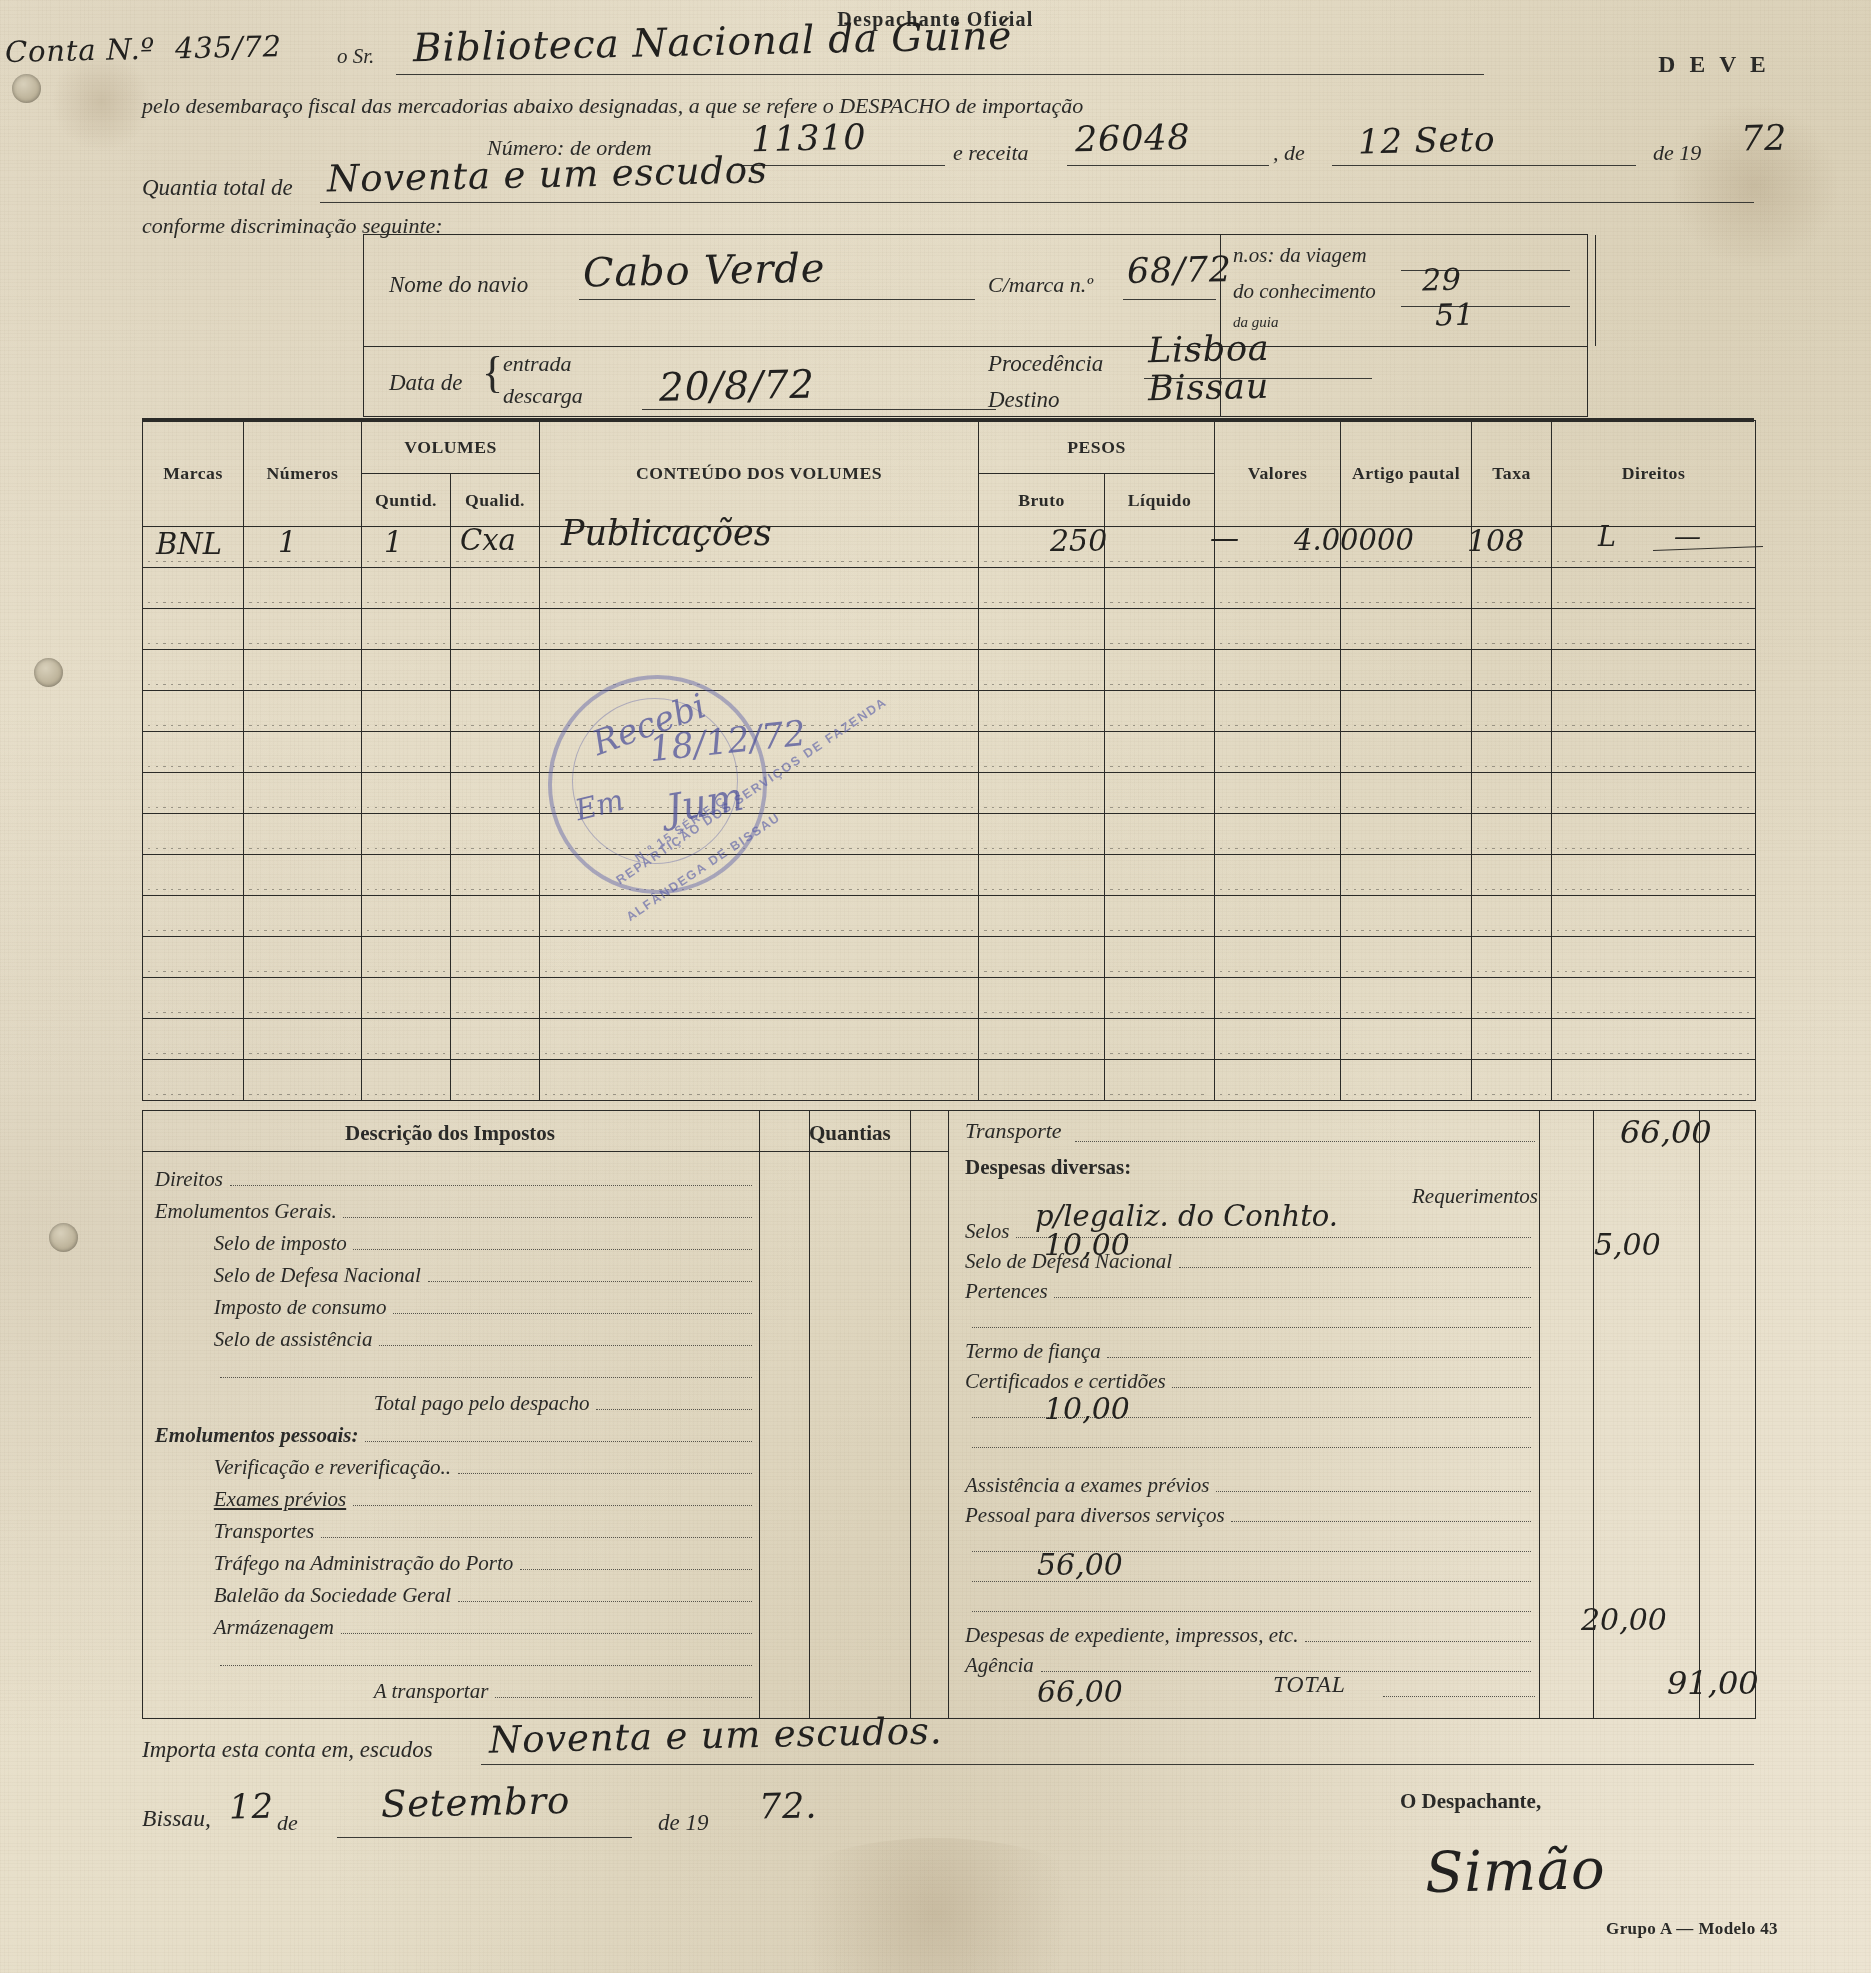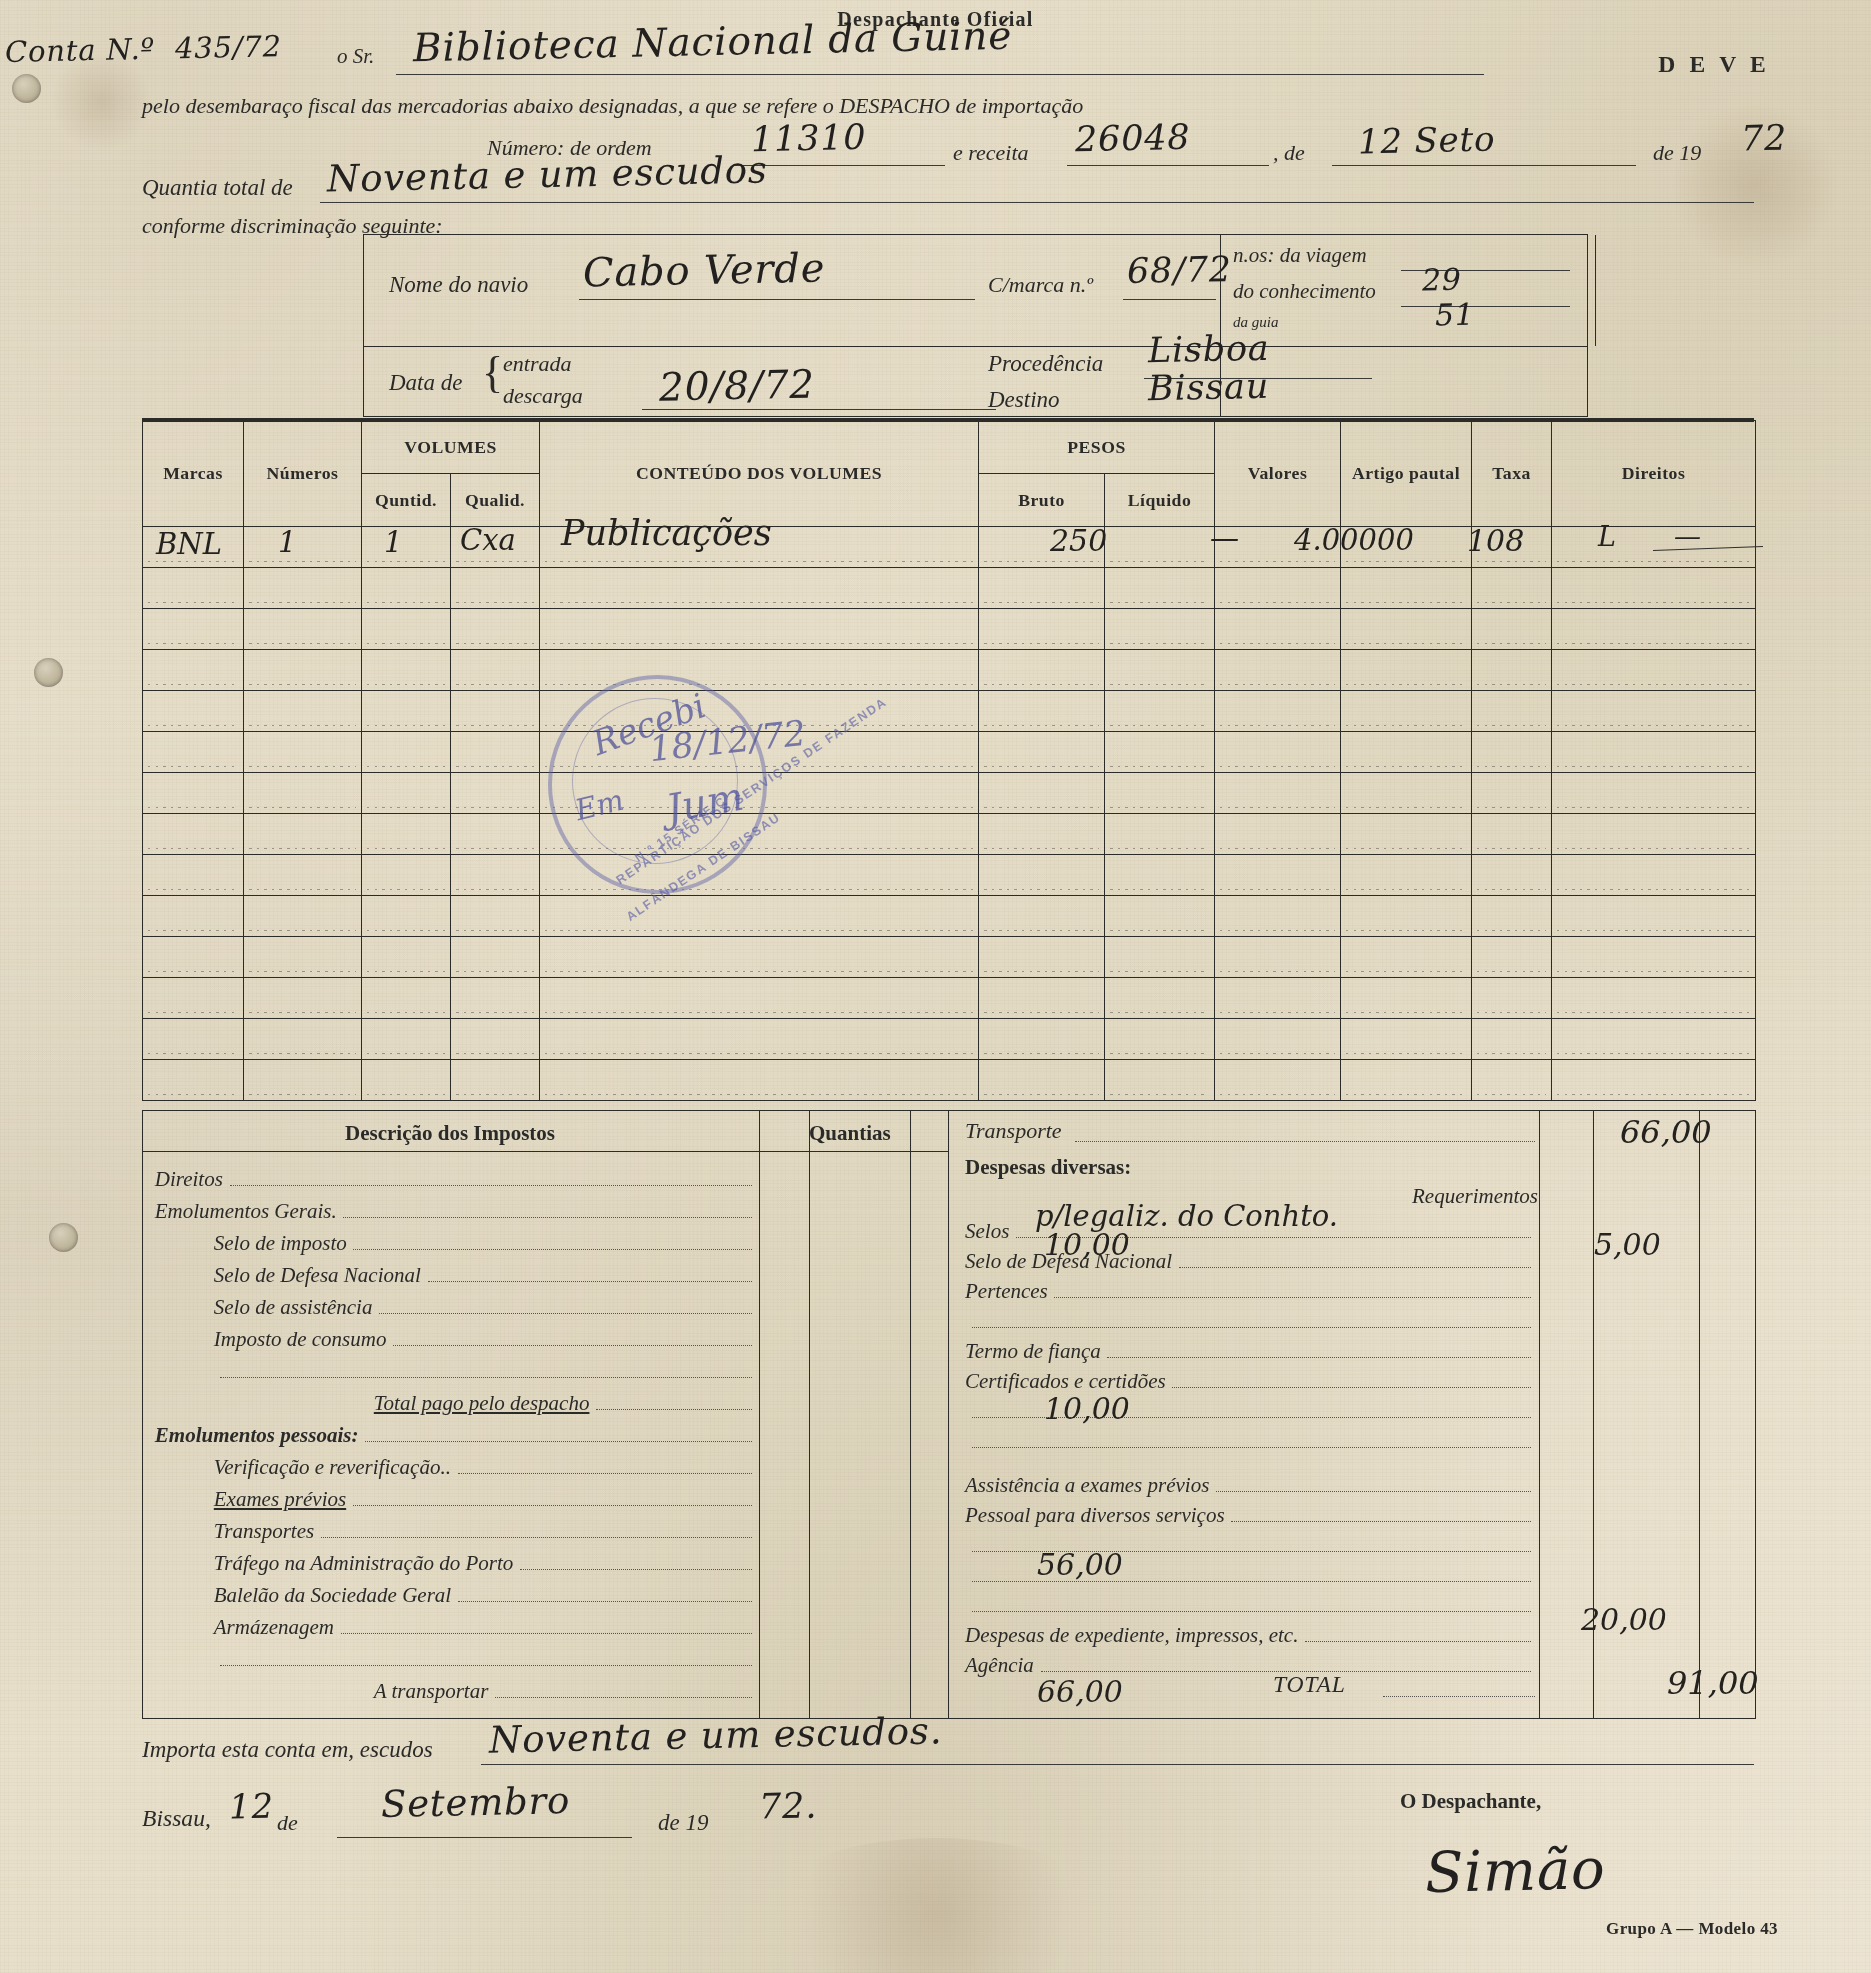--- a/index.html
+++ b/index.html
@@ -509,32 +509,32 @@
         </div>
         <div class="rowline" style="height: 32px;">
           <span style="margin-left: 59px;">Selo de imposto</span>
           <span class="dotline"></span>
         </div>
         <div class="rowline" style="height: 32px;">
           <span style="margin-left: 59px;">Selo de Defesa Nacional</span>
           <span class="dotline"></span>
         </div>
         <div class="rowline" style="height: 32px;">
+          <span style="margin-left: 59px;">Imposto de consumo</span>
+          <span class="dotline"></span>
+        </div>
+        <div class="rowline" style="height: 32px;">
           <span style="margin-left: 59px;">Selo de assistência</span>
           <span class="dotline"></span>
         </div>
         <div class="rowline" style="height: 32px;">
-          <span style="margin-left: 59px;">Imposto de consumo</span>
-          <span class="dotline"></span>
-        </div>
-        <div class="rowline" style="height: 32px;">
           <span style="margin-left: 59px;"></span>
           <span class="dotline"></span>
         </div>
-        <div class="rowline" style="height: 32px; text-decoration: underline;">
+        <div class="rowline" style="height: 32px;">
           <span style="margin-left: 219px;">Total pago pelo despacho</span>
           <span class="dotline"></span>
         </div>
         <div class="rowline" style="height: 32px;">
           <span style="margin-left: 0px; font-weight: bold;">Emolumentos pessoais:</span>
           <span class="dotline"></span>
         </div>
         <div class="rowline" style="height: 32px;">
           <span style="margin-left: 59px;">Verificação e reverificação..</span>
           <span class="dotline"></span>

